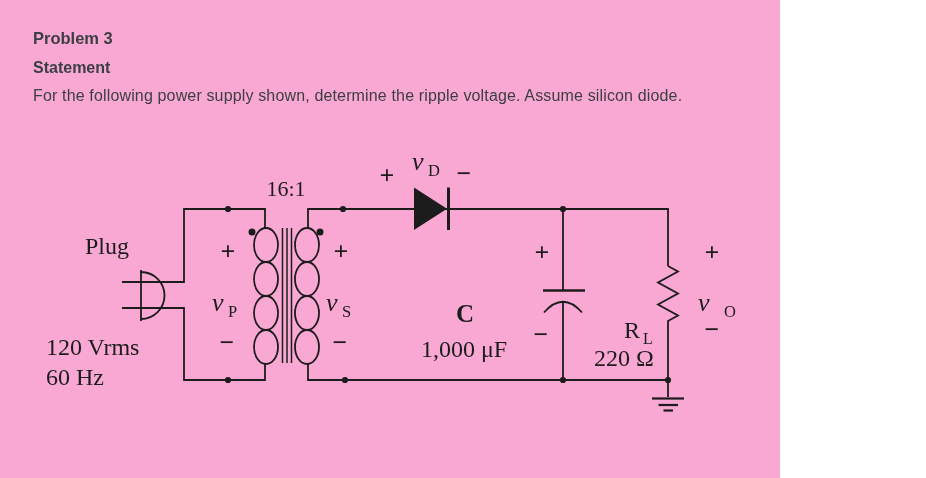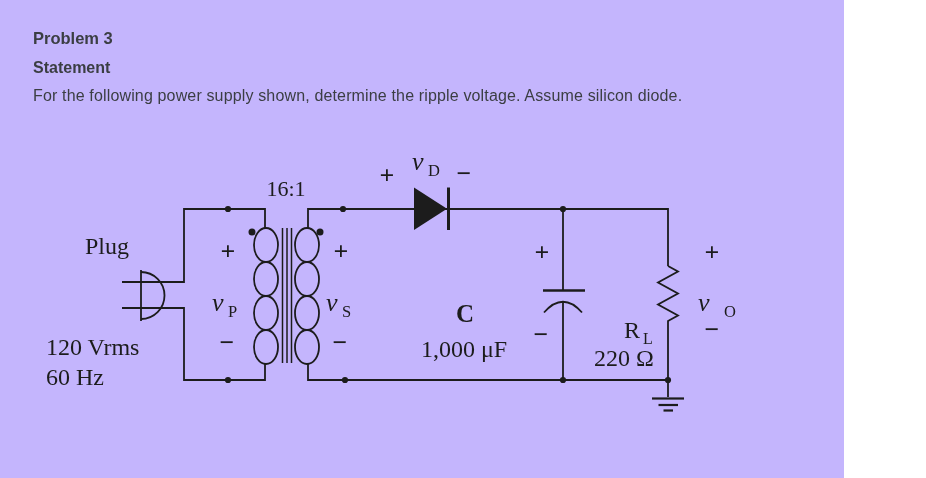--- a/index.html
+++ b/index.html
@@ -1,17 +1,17 @@
 <!DOCTYPE html>
 <html style="--ink: #1c1c1c; --heading: #3b3e43;"><head>
 <meta charset="utf-8">
 <style>
   :root { --ink:#1c1c1c; --heading:#3b3e43; }
   html,body { margin:0; padding:0; background:#ffffff; }
-  .page { position:relative; width:844px; height:478px; background:#c4b5fd; overflow:hidden;
+  .page { position:relative; width:780px; height:478px; background:#f9a8d4; overflow:hidden;
           font-family:"Liberation Sans", sans-serif; }
   .htext { position:absolute; left:33px; color:var(--heading); white-space:nowrap; }
   .title { top:29px; font-size:16.5px; font-weight:700; }
   .subtitle { top:59px; font-size:16px; font-weight:700; }
   .desc { top:87px; font-size:16px; font-weight:400; letter-spacing:0.15px; }
   svg { position:absolute; left:0; top:0; }
   .w  { fill:none; stroke:var(--ink); stroke-width:1.8; }
   .w15{ fill:none; stroke:var(--ink); stroke-width:1.5; }
   .w26{ fill:none; stroke:var(--ink); stroke-width:2.6; }
   .w22{ fill:none; stroke:var(--ink); stroke-width:2.2; }

